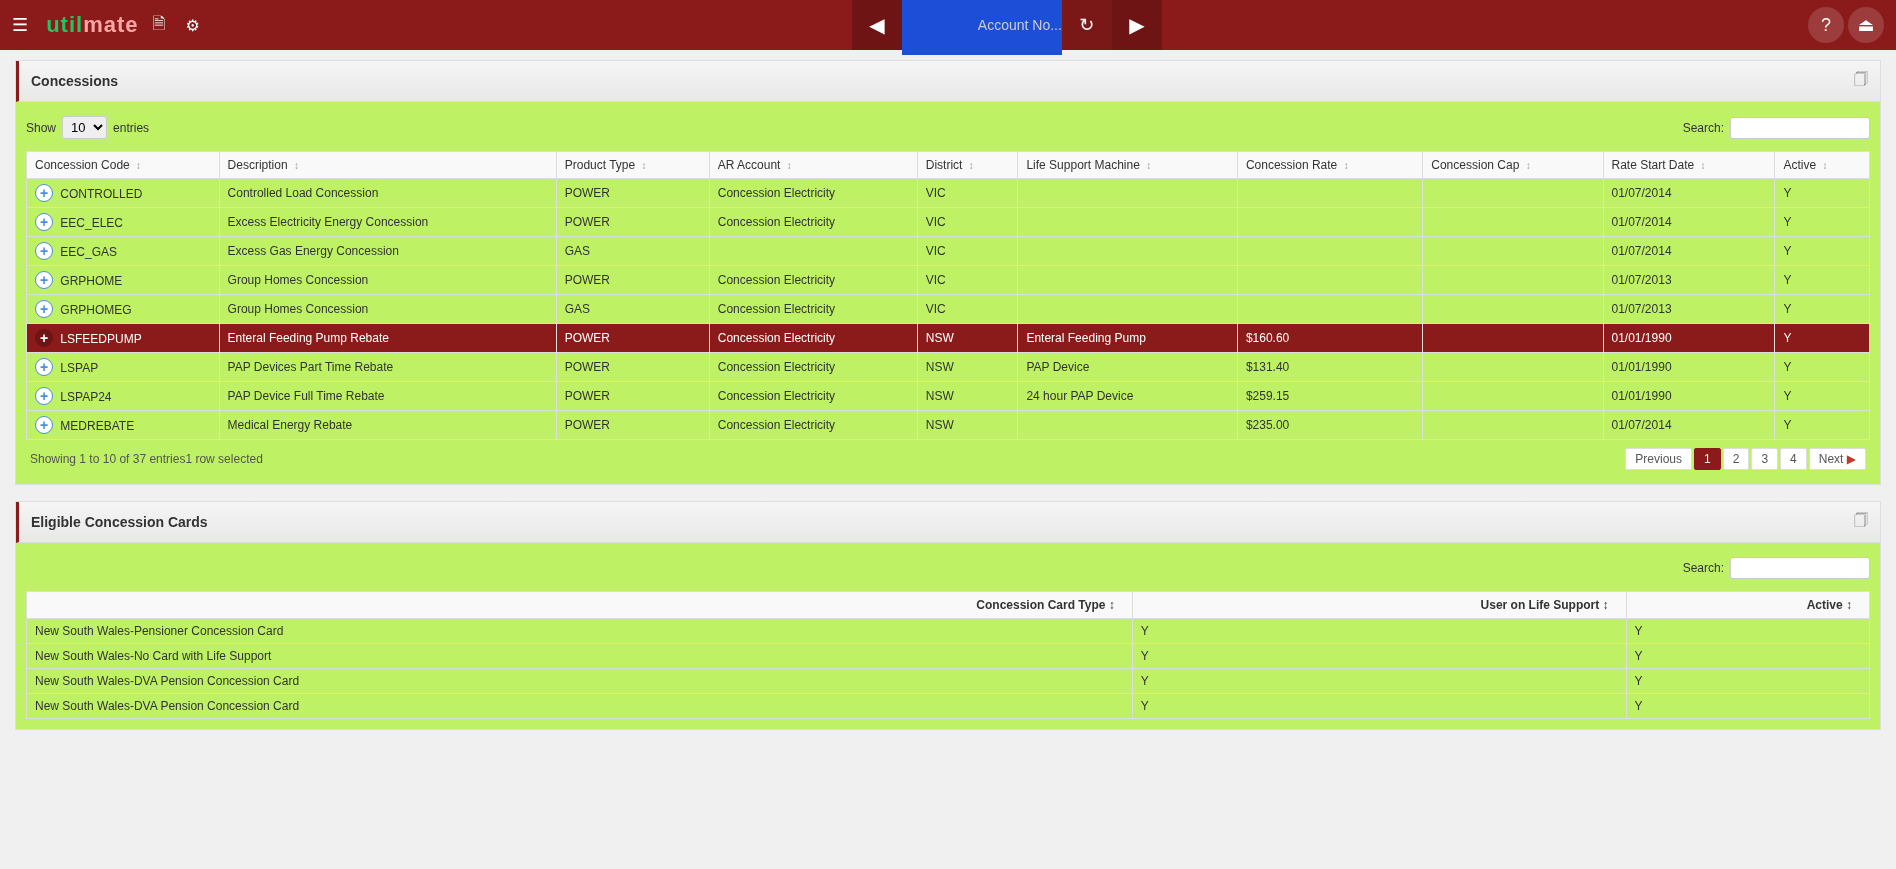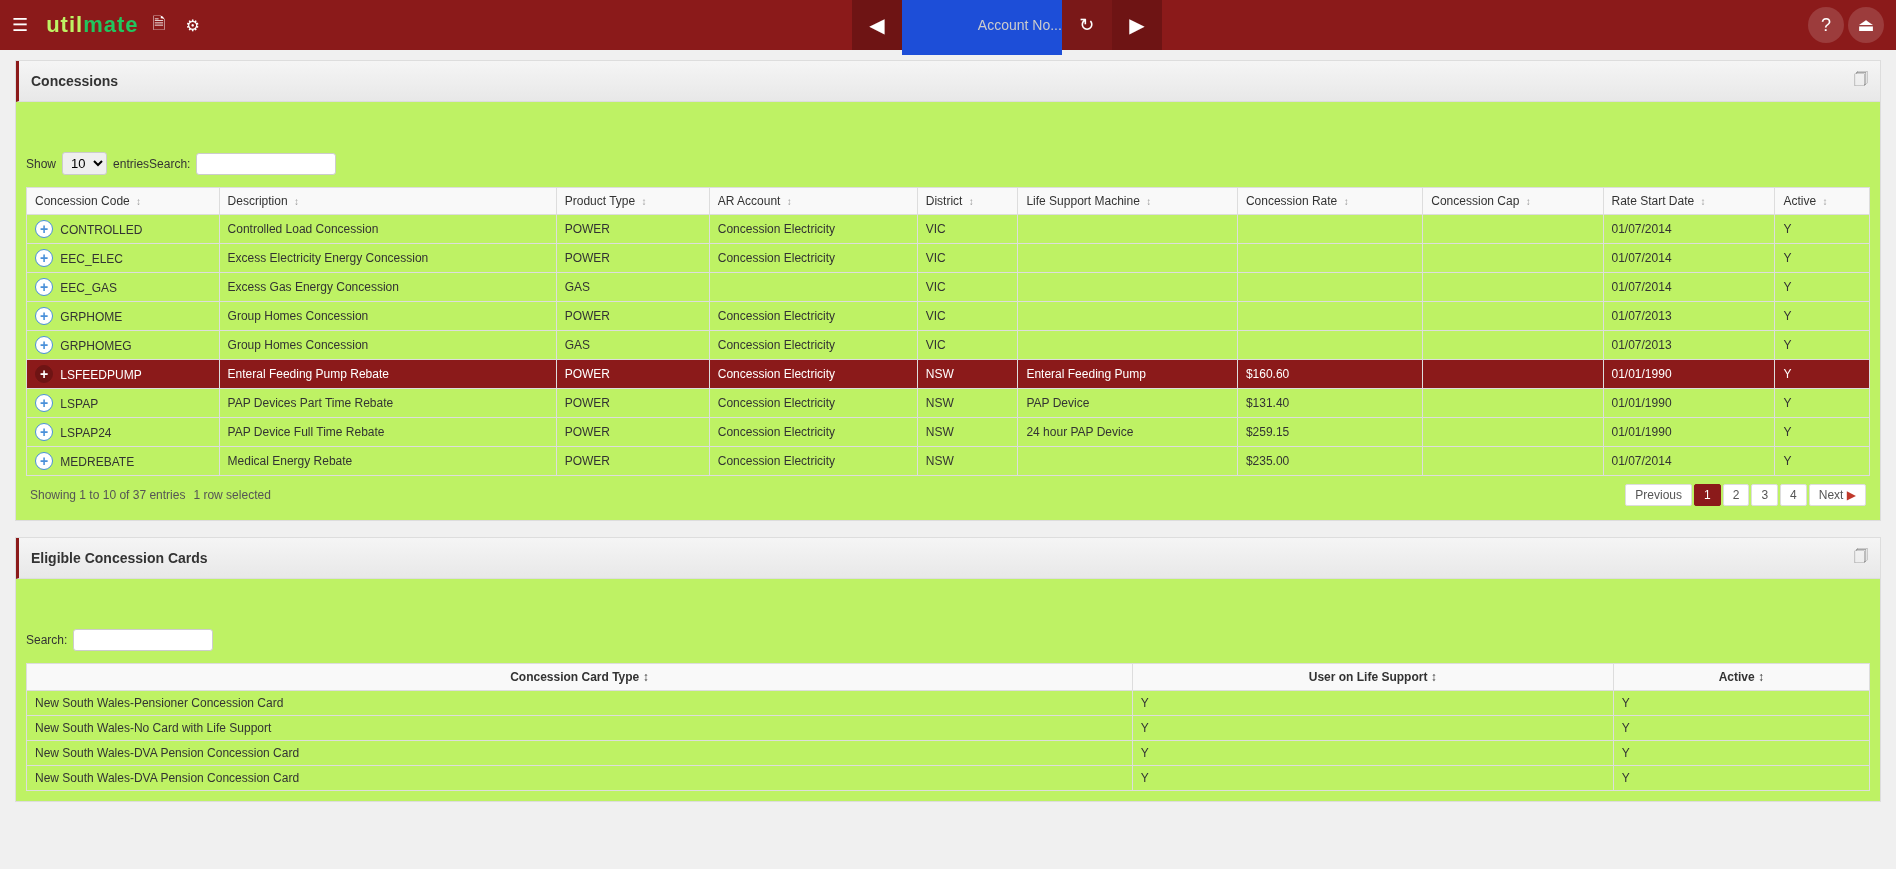--- a/index.html
+++ b/index.html
@@ -19,21 +19,21 @@
       align-items: center;
       gap: 8px;
       margin-right: auto;
     }
     .header-logo-text {
       font-size: 22px;
       font-weight: bold;
       color: white;
       letter-spacing: 1px;
     }
-    .header-logo-text span { color: #bef264; }
+    .header-logo-text span { color: #22c55e; }
     .hamburger-icon { color: white; font-size: 18px; cursor: pointer; margin-right: 10px; }
     .header-icon { color: white; font-size: 16px; cursor: pointer; margin: 0 6px; }
 
     .header-nav {
       display: flex;
       align-items: center;
       gap: 0;
       margin: 0 auto;
     }
     .nav-btn {
@@ -120,23 +120,23 @@
       color: #666;
       font-size: 14px;
       cursor: pointer;
     }
     .panel-body { padding: 10px; }
 
     
     .table-controls {
       display: flex;
       align-items: center;
+      justify-content: space-between;
       margin-bottom: 8px;
       padding: 4px 0;
-      margin-top: 36px;
     }
     .show-entries {
       display: flex;
       align-items: center;
       gap: 6px;
       font-size: 12px;
     }
     .show-entries select {
       border: 1px solid #ccc;
       border-radius: 3px;
@@ -244,39 +244,39 @@
 
     
     .cards-table {
       width: 100%;
       border-collapse: collapse;
       font-size: 12px;
     }
     .cards-table th {
       background: #f9f9f9;
       border: 1px solid #ddd;
-      padding: 6px 24px;
-      text-align: center;
+      padding: 6px 17px;
+      text-align: right;
       font-weight: bold;
       color: #333;
       cursor: pointer;
     }
     .cards-table td {
       border: 1px solid #ddd;
       padding: 5px 8px;
     }
   </style>
 </head>
 <body>
 
 <header class="header">
   <div class="header-logo">
     <span class="hamburger-icon">☰</span>
     <span class="header-logo-text">
-      <span>util</span><span style="color:#22c55e">mate</span>
+      <span>util</span><span style="color:#fca5a5">mate</span>
     </span>
     <span class="header-icon">🗎</span>
     <span class="header-icon">⚙</span>
   </div>
 
   <div class="header-nav">
     <button class="nav-btn">◀</button>
     <div class="nav-account">
       <span>Account No...</span>
     </div>
@@ -463,21 +463,21 @@
       <td></td>
       <td>$235.00</td>
       <td></td>
       <td>01/07/2014</td>
       <td>Y</td>
     </tr>
           </tbody>
       </table>
 
       <div class="pagination-row">
-        <span class="pagination-info">Showing 1 to 10 of 37 entries<span style="margin-left:8px">1 row selected</span></span>
+        <span class="pagination-info">Showing 1 to 10 of 37 entries<span style="margin-left:0">1 row selected</span></span>
         <div class="pagination-btns">
           <button class="page-btn prev-next">Previous</button>
           <button class="page-btn active">1</button>
           <button class="page-btn">2</button>
           <button class="page-btn">3</button>
           <button class="page-btn">4</button>
           <button class="page-btn prev-next">Next <span class="next-icon">▶</span></button>
         </div>
       </div>
     </div>

